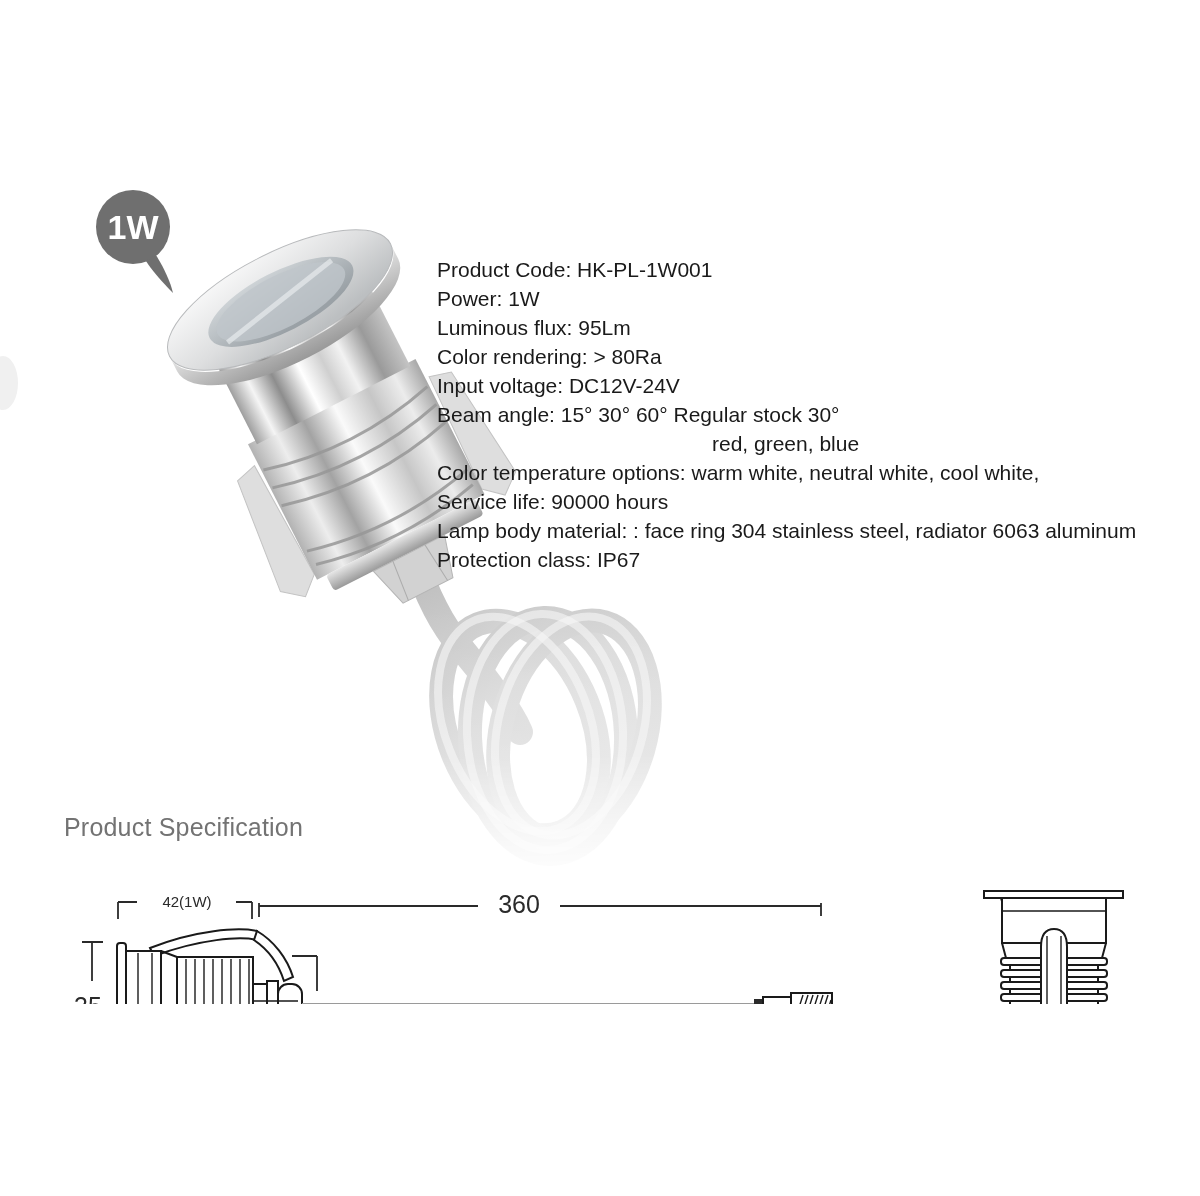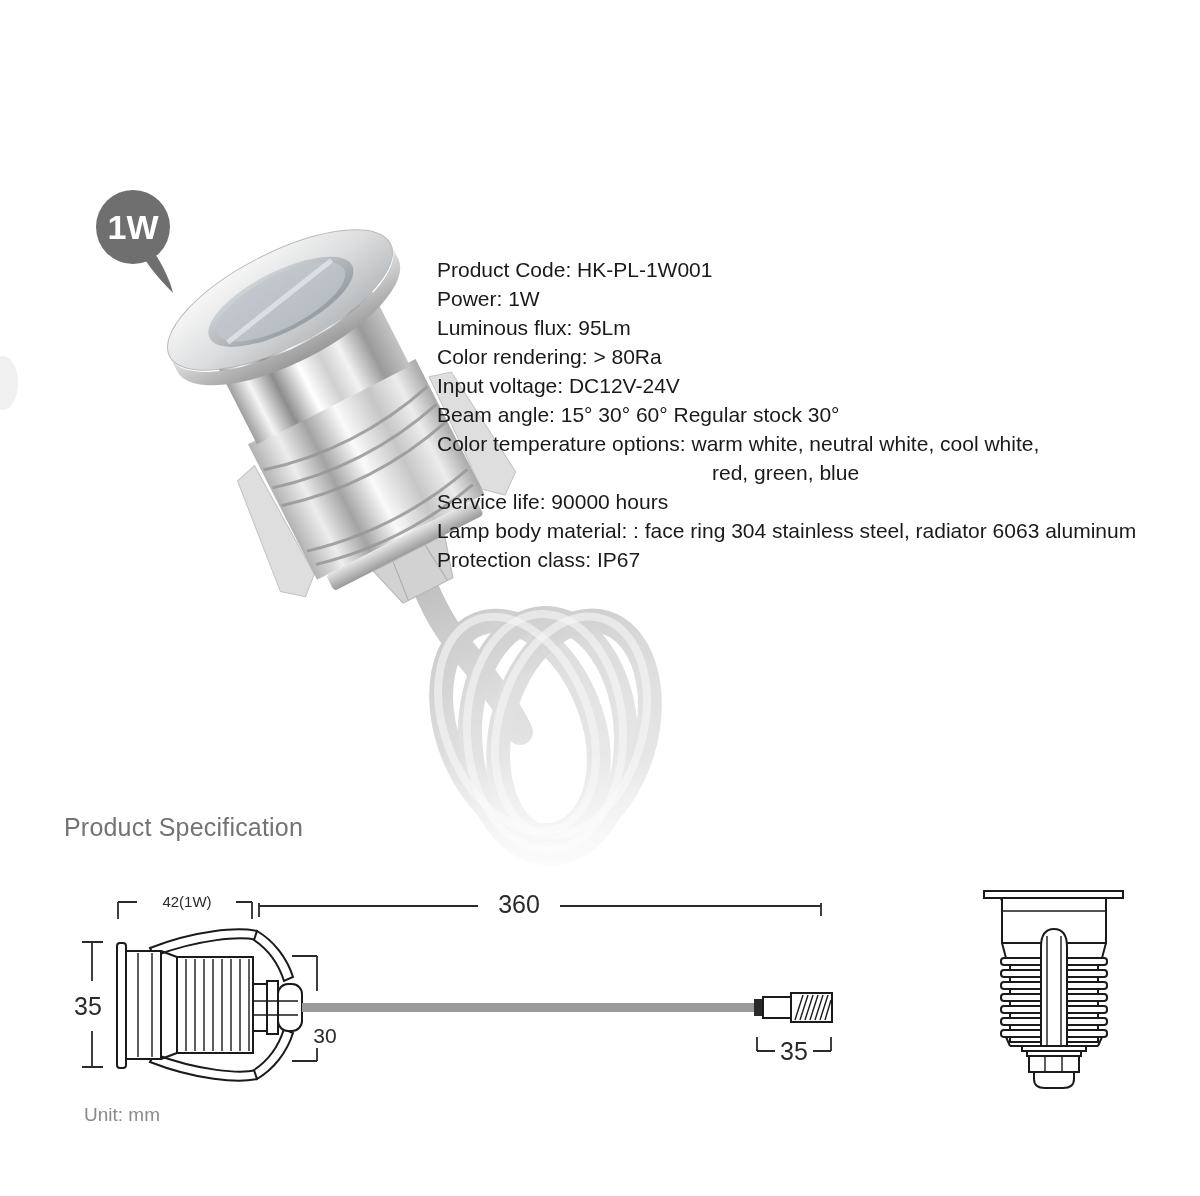--- a/index.html
+++ b/index.html
@@ -1,16 +1,16 @@
 <!DOCTYPE html>
 <html><head>
 <meta charset="utf-8">
 <style>
   html,body{margin:0;padding:0;background:#fff;}
-  .page{position:relative;width:1200px;height:1196px;background:#fff;overflow:hidden;
+  .page{position:relative;width:1200px;height:1004px;background:#fff;overflow:hidden;
         font-family:"Liberation Sans", sans-serif;color:#1a1a1a;border-radius:24px;}
   svg{display:block;}
   .layer{position:absolute;left:0;top:0;}
   .spec-text{position:absolute;left:437px;top:255px;font-size:21px;line-height:29px;
              color:#1a1a1a;white-space:nowrap;}
   .spec-line{height:29px;}
   .spec-line.indent{padding-left:275px;}
   .section-title{position:absolute;left:64px;top:813px;font-size:25px;font-weight:400;
                  color:#737373;letter-spacing:.2px;}
   .unit-label{position:absolute;left:84px;top:1104px;font-size:19px;color:#8a8a8a;}
@@ -121,22 +121,22 @@
     </g>
   </svg>
 
   <div class="spec-text">
       <div class="spec-line">Product Code: HK-PL-1W001</div>
       <div class="spec-line">Power: 1W</div>
       <div class="spec-line">Luminous flux: 95Lm</div>
       <div class="spec-line">Color rendering: &gt; 80Ra</div>
       <div class="spec-line">Input voltage: DC12V-24V</div>
       <div class="spec-line">Beam angle: 15° 30° 60° Regular stock 30°</div>
+      <div class="spec-line indent">red, green, blue</div>
       <div class="spec-line">Color temperature options: warm white, neutral white, cool white,</div>
-      <div class="spec-line indent">red, green, blue</div>
       <div class="spec-line">Service life: 90000 hours</div>
       <div class="spec-line">Lamp body material: : face ring 304 stainless steel, radiator 6063 aluminum</div>
       <div class="spec-line">Protection class: IP67</div>
     </div>
 
   <div class="section-title">Product Specification</div>
 
   <svg class="layer" style="top:878px" width="1200" height="242" viewBox="0 878 1200 242">
 
     <g>

